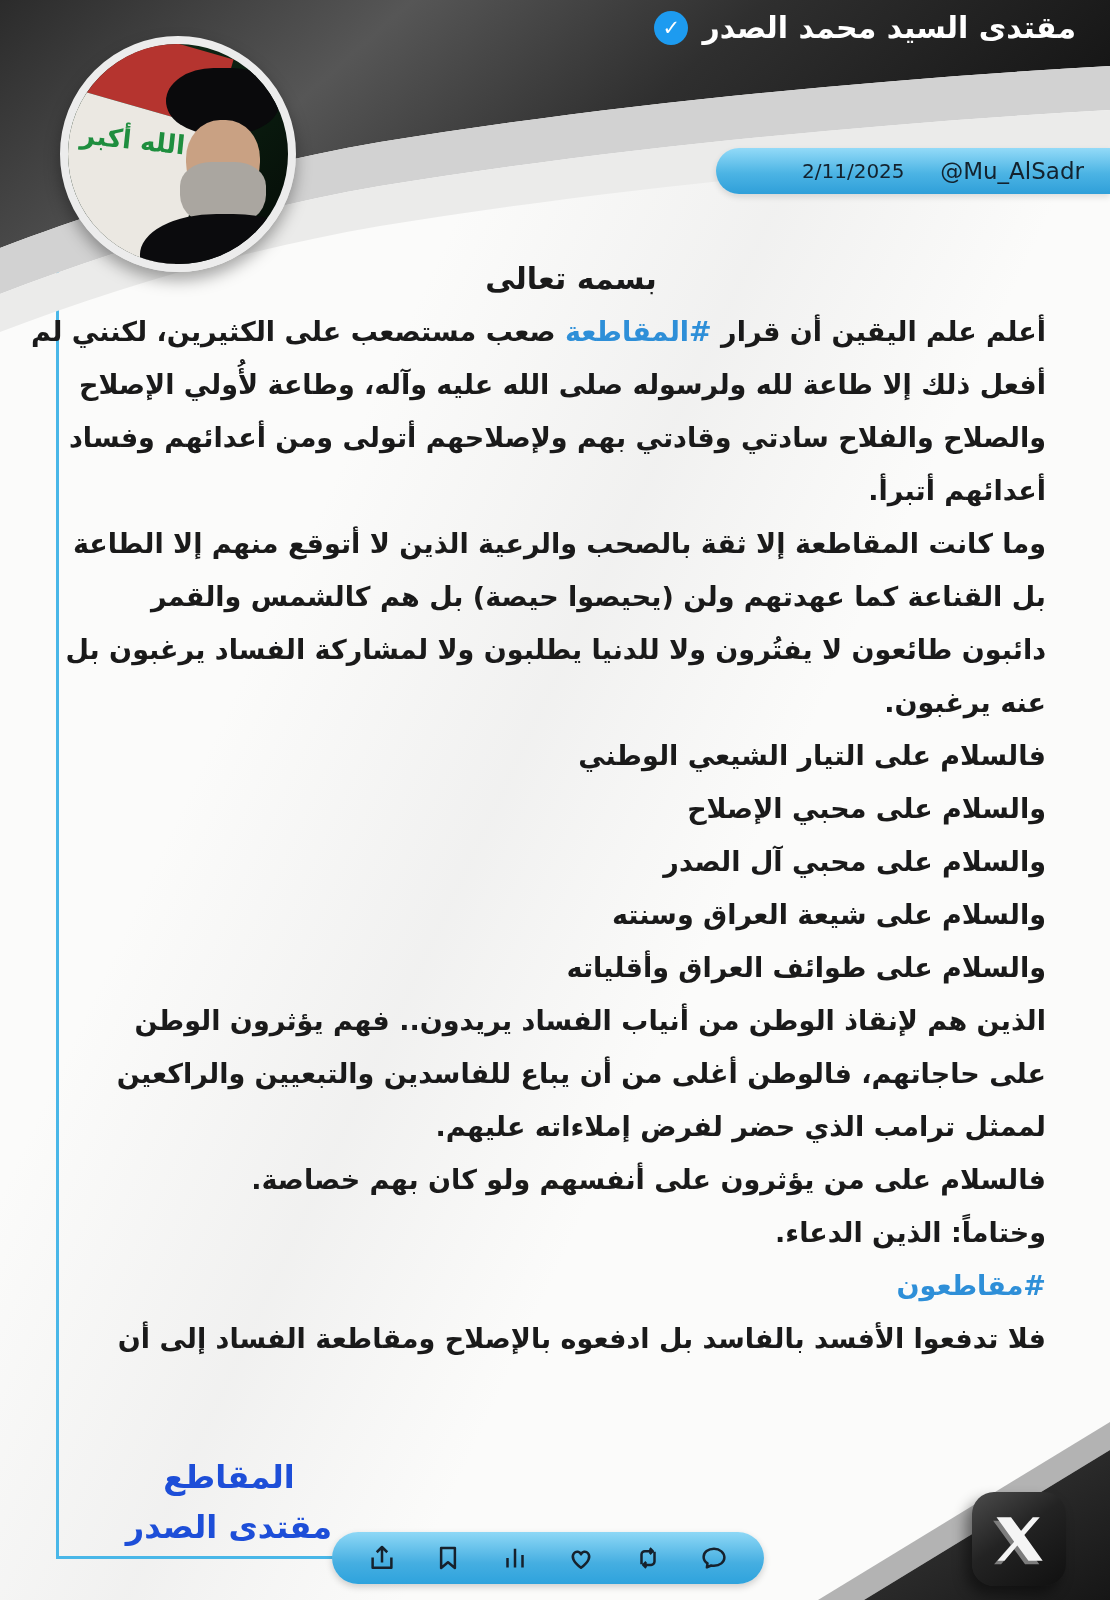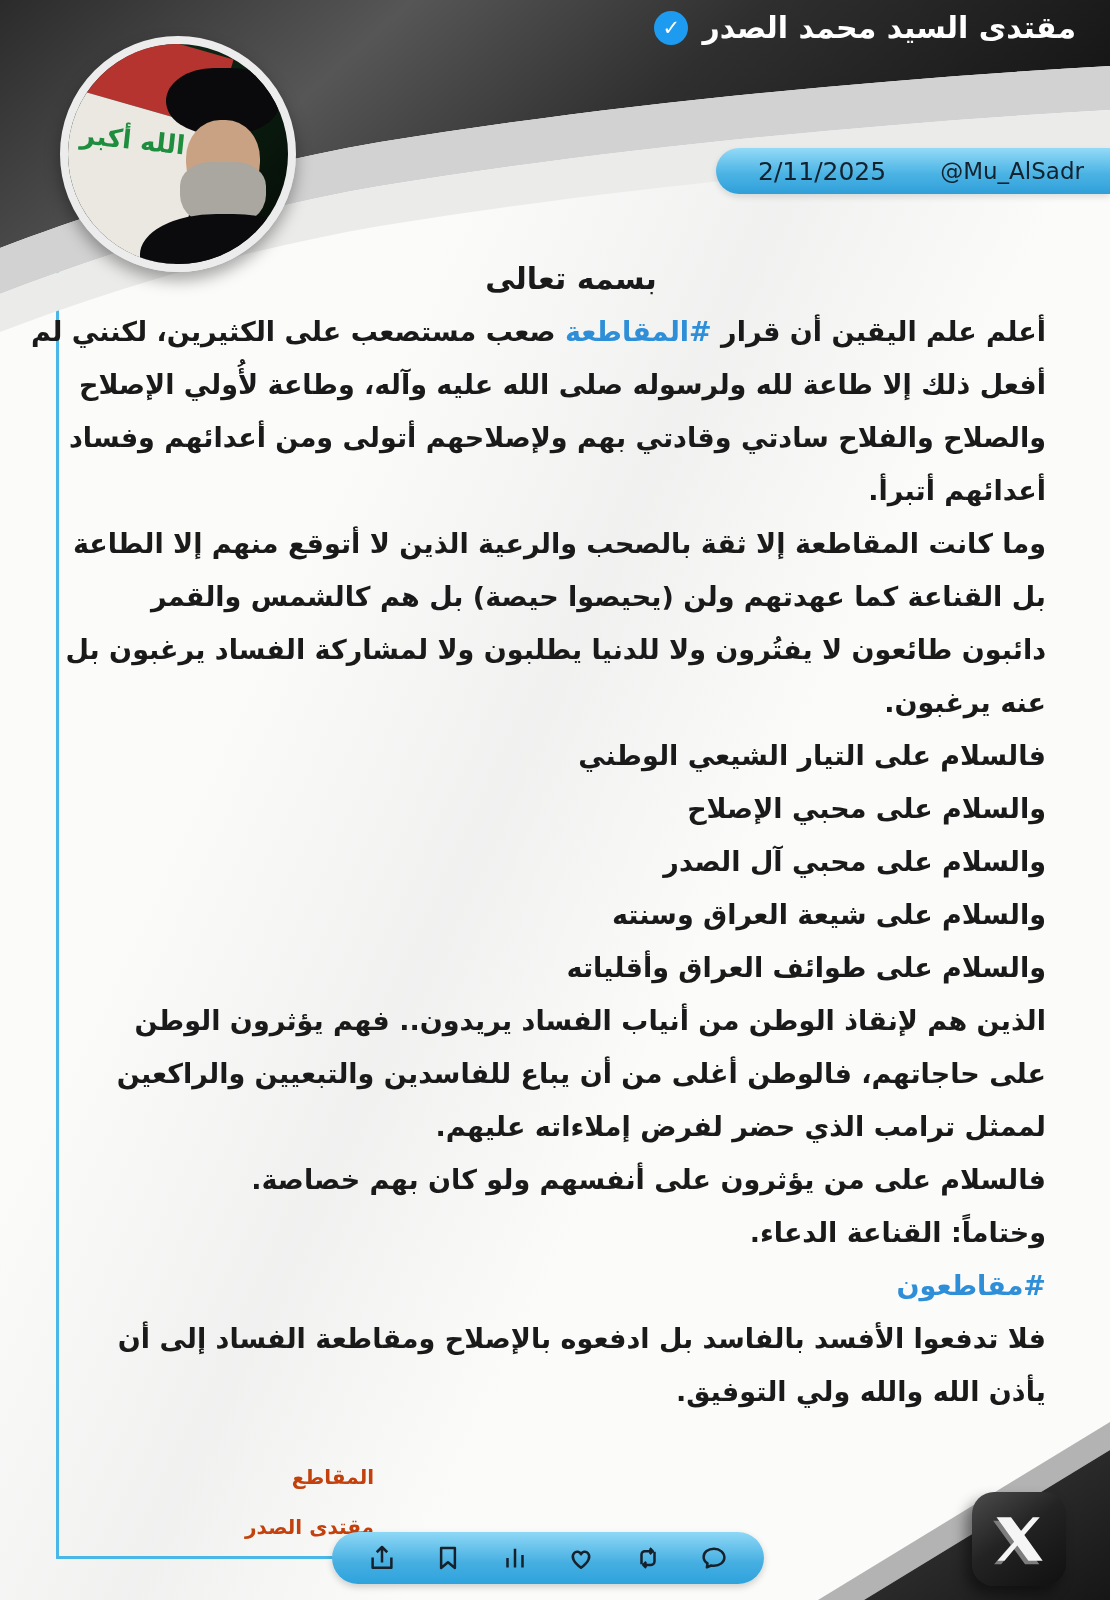--- a/index.html
+++ b/index.html
@@ -21,29 +21,29 @@
   .flag-white{height:178px;background:#ebe8e2;display:flex;align-items:flex-start;justify-content:center;padding-top:18px;box-sizing:border-box;}
   .flag-text{color:#1e8e3e;font-size:26px;font-weight:bold;transform:rotate(-10deg);}
   .turban{position:absolute;top:24px;left:98px;width:114px;height:66px;background:#0a0a0c;border-radius:50%/60%;z-index:2;}
   .face{position:absolute;top:76px;left:118px;width:74px;height:84px;background:#c9a183;border-radius:46% 46% 50% 50%;z-index:2;}
   .beard{position:absolute;top:118px;left:112px;width:86px;height:66px;background:#aaa6a0;border-radius:40% 40% 55% 55%;z-index:3;}
   .robe{position:absolute;top:170px;left:72px;width:170px;height:90px;background:#0b0b0d;border-radius:45% 45% 0 0;z-index:4;}
   .date-pill{position:absolute;top:148px;left:716px;width:394px;height:46px;z-index:3;direction:ltr;
         border-radius:24px 0 0 24px;box-sizing:border-box;padding:0 26px 0 42px;
         background:linear-gradient(180deg,#93daf8 0%,#4cb4e4 55%,#2f9fd9 100%);
         display:flex;align-items:center;justify-content:space-between;box-shadow:0 3px 6px rgba(0,0,0,.12);}
-  .date{font-size:25px;color:#13222e;font-weight:500;}
+  .date{font-size:20px;color:#13222e;font-weight:500;margin-left:44px;}
   .handle{font-size:23px;color:#13222e;text-align:right;}
   .content{position:absolute;top:252px;right:64px;left:96px;z-index:2;direction:rtl;text-align:right;
         color:#1a1a1a;font-weight:bold;font-size:27px;}
   .ln{line-height:53px;height:53px;white-space:nowrap;}
   .center{text-align:center;font-size:30px;}
   .tag{color:#2e8fd8;}
-  .signature{position:absolute;left:84px;top:1452px;width:290px;z-index:2;text-align:right;direction:rtl;
-        font-weight:bold;font-size:20px;color:#c2410c;line-height:50px;}
+  .signature{position:absolute;left:84px;top:1452px;width:290px;z-index:2;text-align:center;direction:rtl;
+        font-weight:bold;font-size:32px;color:#1d4ed8;line-height:50px;}
   .vline{position:absolute;left:56px;top:264px;width:3px;height:1292px;background:#49b7e8;z-index:1;}
   .hline{position:absolute;left:56px;top:1556px;width:294px;height:3px;background:#49b7e8;z-index:1;}
   .action-pill{position:absolute;left:332px;top:1532px;width:432px;height:52px;border-radius:27px;z-index:3;
         background:linear-gradient(180deg,#8ed8f6 0%,#45aee1 60%,#2ea3dd 100%);
         display:flex;align-items:center;justify-content:space-evenly;box-shadow:0 3px 7px rgba(0,0,0,.18);}
   .icon-btn{background:none;border:none;padding:0;width:34px;height:34px;cursor:pointer;display:flex;align-items:center;justify-content:center;}
   .icon-btn svg{width:30px;height:30px;stroke:#16212c;stroke-width:2;fill:none;stroke-linejoin:round;}
   .corner-svg{position:absolute;right:0;bottom:0;z-index:1;}
   .x-box{position:absolute;left:972px;top:1492px;width:94px;height:94px;border-radius:22px;z-index:4;
         background:linear-gradient(145deg,#4c4c4c 0%,#232323 45%,#101010 100%);
@@ -109,24 +109,23 @@
     <div class="ln">عنه يرغبون.</div>
     <div class="ln">فالسلام على التيار الشيعي الوطني</div>
     <div class="ln">والسلام على محبي الإصلاح</div>
     <div class="ln">والسلام على محبي آل الصدر</div>
     <div class="ln">والسلام على شيعة العراق وسنته</div>
     <div class="ln">والسلام على طوائف العراق وأقلياته</div>
     <div class="ln">الذين هم لإنقاذ الوطن من أنياب الفساد يريدون.. فهم يؤثرون الوطن</div>
     <div class="ln">على حاجاتهم، فالوطن أغلى من أن يباع للفاسدين والتبعيين والراكعين</div>
     <div class="ln">لممثل ترامب الذي حضر لفرض إملاءاته عليهم.</div>
     <div class="ln">فالسلام على من يؤثرون على أنفسهم ولو كان بهم خصاصة.</div>
-    <div class="ln">وختاماً: القناعة الدعاء.</div>
+    <div class="ln">وختاماً: الذين الدعاء.</div>
     <div class="ln tag">#مقاطعون</div>
     <div class="ln">فلا تدفعوا الأفسد بالفاسد بل ادفعوه بالإصلاح ومقاطعة الفساد إلى أن</div>
-    <div class="ln">يأذن الله والله ولي التوفيق.</div>
   </div>
 
   <div class="signature">
     <div>المقاطع</div>
     <div>مقتدى الصدر</div>
   </div>
 
   <div class="action-pill">
     <button class="icon-btn">
       <svg viewBox="0 0 24 24">

